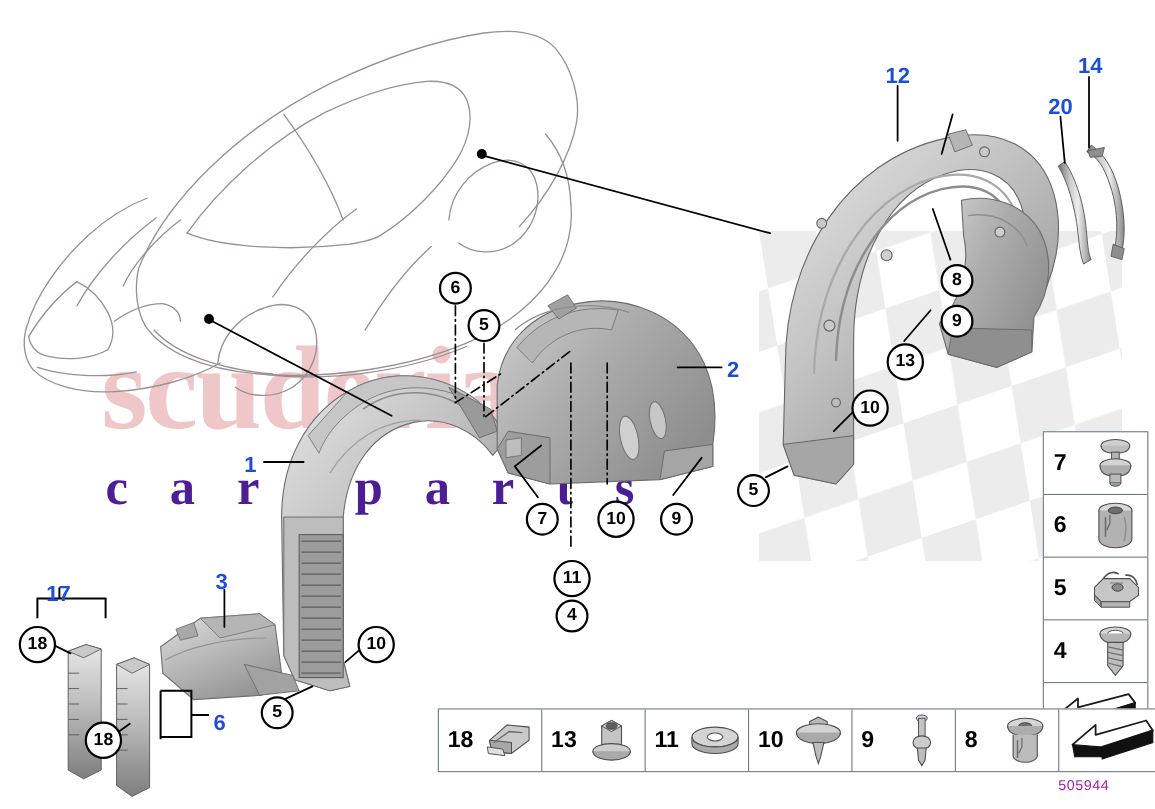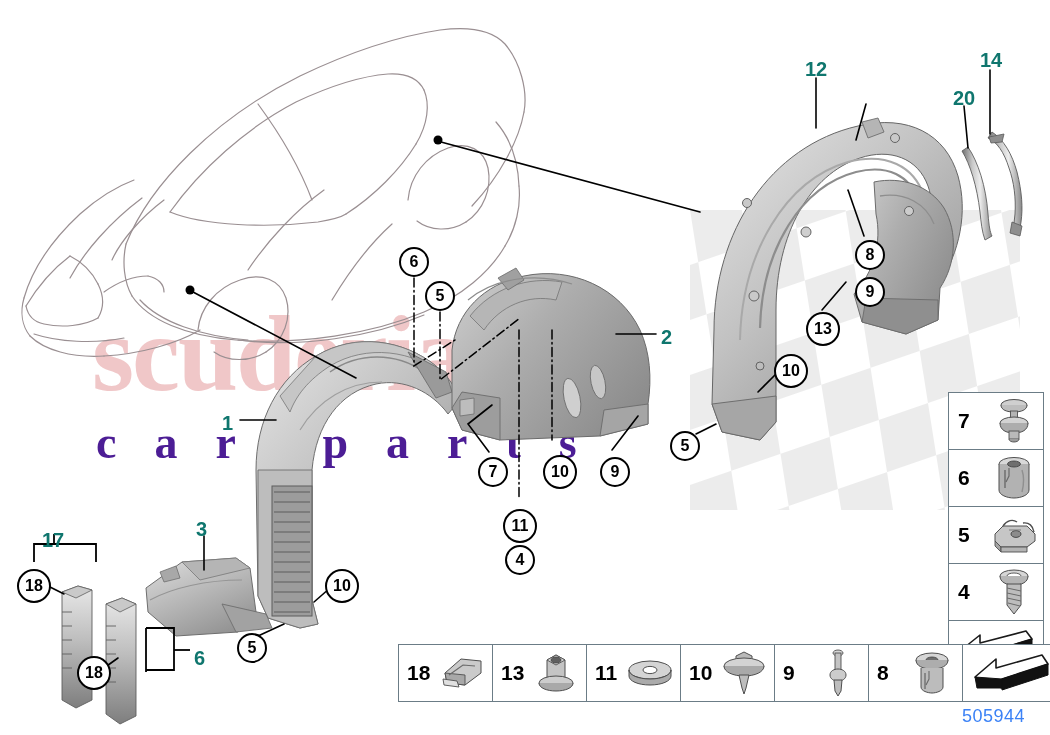--- a/index.html
+++ b/index.html
@@ -40,21 +40,21 @@
     line-height:1;
     user-select:none;
     pointer-events:none;
     white-space:nowrap;
   }
   
   .numlabel{
     position:absolute;
     font-size:20px;
     font-weight:bold;
-    color:#0f766e;
+    color:#1d4ed8;
     line-height:1;
     user-select:none;
   }
   
   .callout{
     position:absolute;
     width:30px;height:30px;
     border:2.2px solid #000;
     border-radius:50%;
     background:#fff;
@@ -104,21 +104,21 @@
   }
   #legend-bottom .bcell:last-child{border-right:none;width:96px;}
   #legend-bottom .bnum{
     font-size:21px;font-weight:bold;color:#000;
     padding-left:8px;width:24px;flex:none;
   }
   #legend-bottom .bicon{flex:1;display:flex;align-items:center;justify-content:center;}
   #refnum{
     position:absolute;
     left:962px;top:706px;
-    font-size:18px;color:#3b82f6;
+    font-size:13px;color:#a21caf;
     letter-spacing:0.5px;
   }
 </style>
 </head>
 <body>
 
 <div id="stage">
 
   <svg class="layer" aria-hidden="true">
     <defs>

